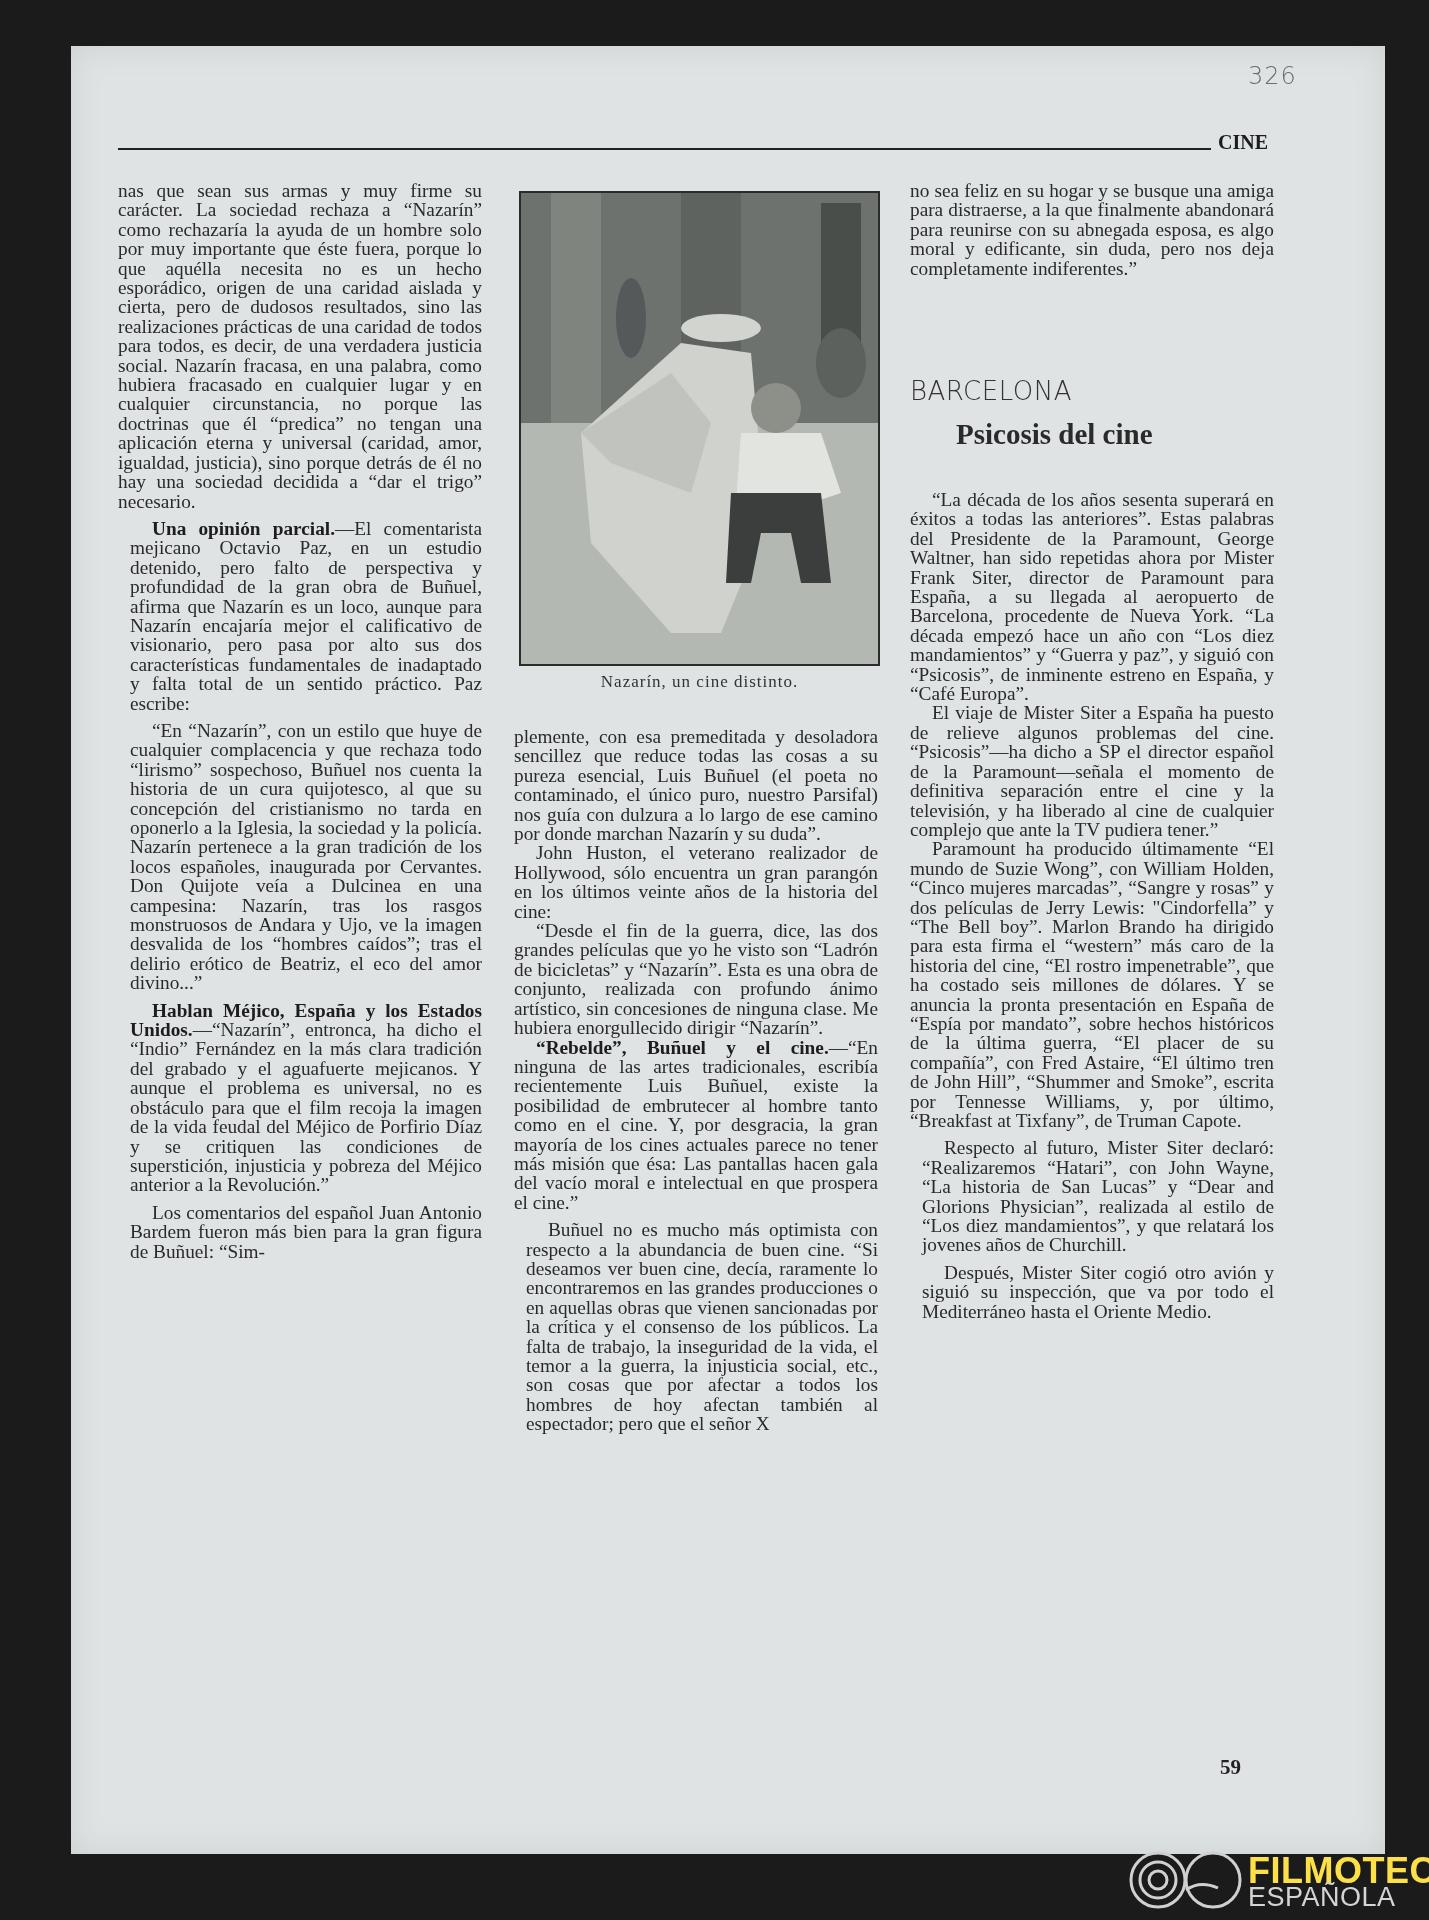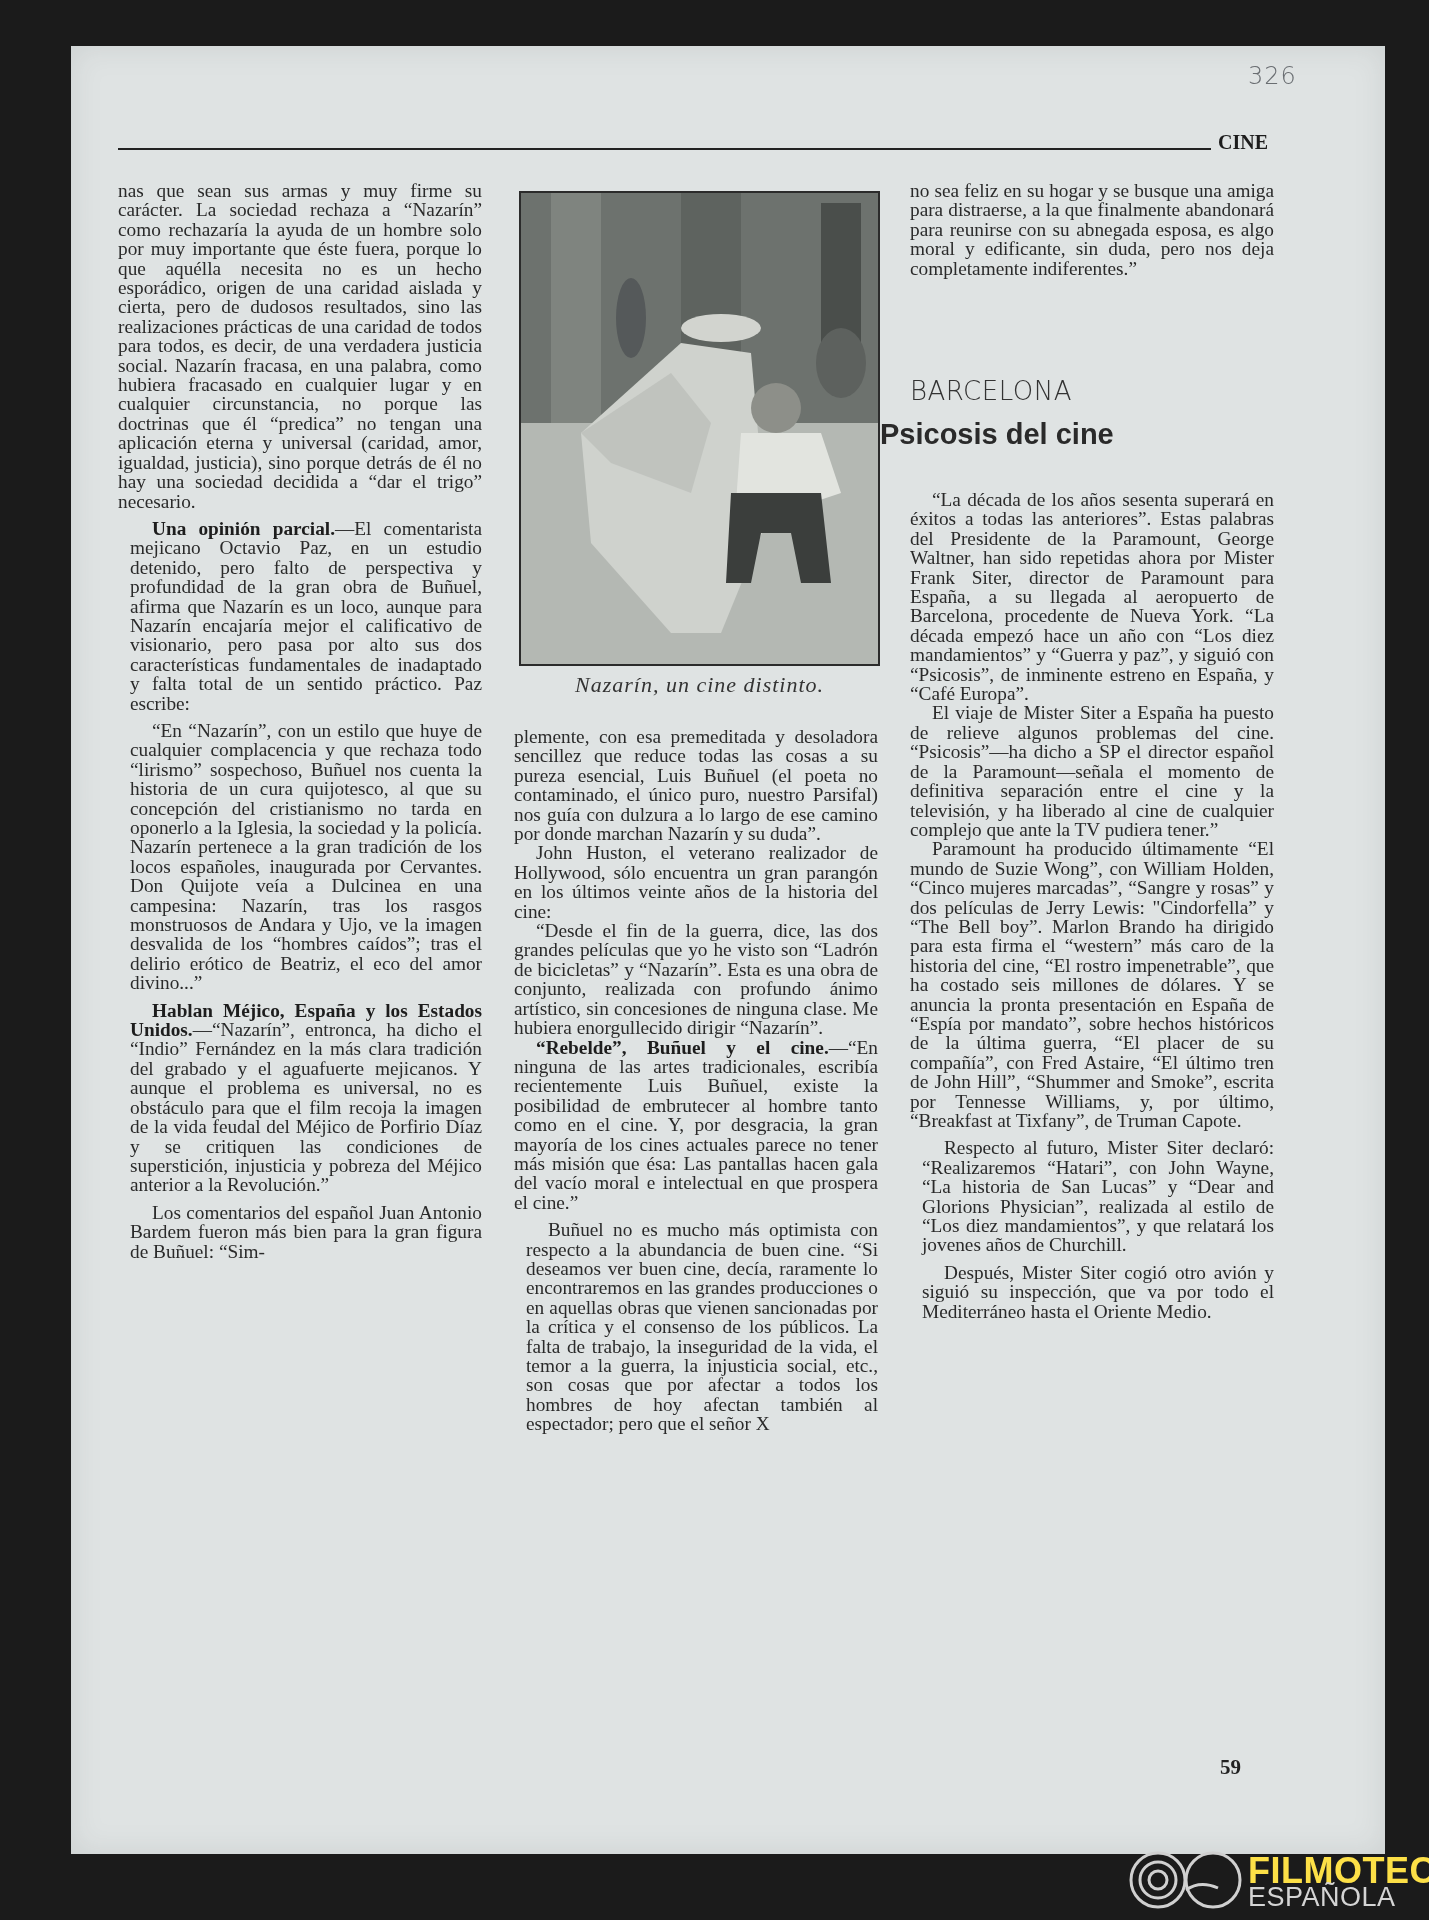--- a/index.html
+++ b/index.html
@@ -45,35 +45,35 @@
   #col-left { left: 118px; top: 181px; width: 364px; }
   #col-mid { left: 514px; top: 727px; width: 364px; }
   #col-right-top { left: 910px; top: 181px; width: 364px; }
   #col-right { left: 910px; top: 490px; width: 364px; }
   .kicker {
     position: absolute; left: 910px; top: 376px;
     font-family: "DejaVu Sans", sans-serif;
     font-weight: 300; font-size: 26px; color: #333; letter-spacing: 0.5px;
   }
   .headline {
-    position: absolute; left: 880px; top: 418px;
-    font-family: Liberation Sans, sans-serif;
+    position: absolute; left: 956px; top: 418px;
+    font-family: Liberation Serif, serif;
     font-weight: bold; font-size: 29px; color: #2a2a2a;
   }
   .photo {
     position: absolute; left: 519px; top: 191px;
     width: 357px; height: 471px;
     border: 2px solid #2b2b2b;
     background: linear-gradient(180deg, #6f7470 0%, #8c918c 30%, #a9ada8 55%, #b9bcb7 100%);
     overflow: hidden;
   }
   .photo svg { width: 100%; height: 100%; display: block; }
   .caption {
     position: absolute; left: 519px; top: 672px; width: 361px;
-    text-align: center; font-style: italic; font-size: 22px; color: #333;
+    text-align: center; font-size: 17px; color: #333;
     letter-spacing: 1px;
   }
   .page-number {
     position: absolute; left: 1220px; top: 1755px;
     font-weight: bold; font-size: 21px; color: #222;
   }
   .logo {
     position: absolute; left: 1128px; top: 1846px; height: 70px; width: 300px;
   }
   .logo svg { position: absolute; left: 0; top: 4px; }

